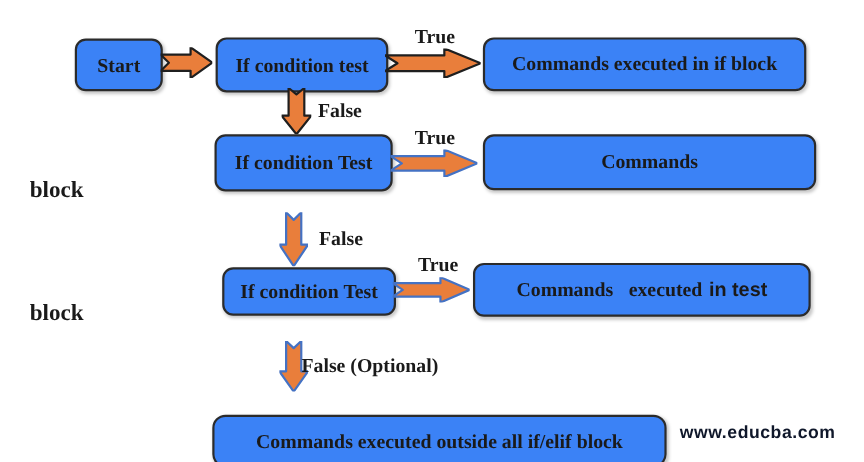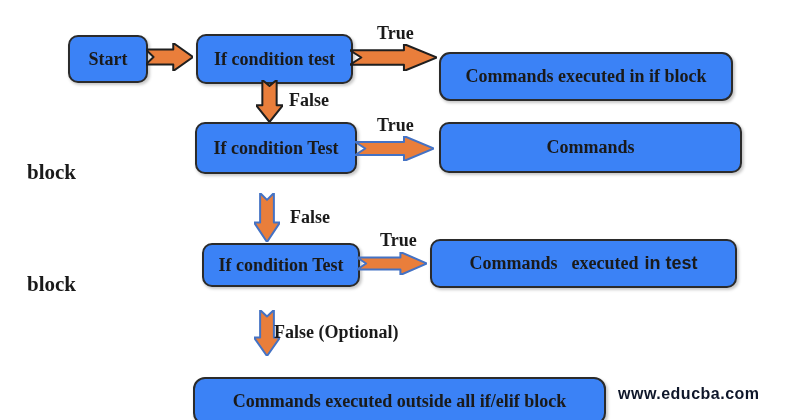--- a/index.html
+++ b/index.html
@@ -42,21 +42,21 @@
   </div>
 
   <div class="lbl" style="left:377px;top:23px;">True</div>
 
   <div class="arrow dark" style="left:350px;top:44px;width:87px;height:27px;">
     <svg viewBox="0 0 100 34" preserveAspectRatio="none" aria-hidden="true">
       <polygon points="0,8 62,8 62,0 100,17 62,34 62,26 0,26 13,17" vector-effect="non-scaling-stroke"></polygon>
     </svg>
   </div>
 
-  <div class="box" style="left:439px;top:52px;width:290px;height:45px;border-radius:11px;">
+  <div class="box" style="left:439px;top:34px;width:290px;height:45px;">
     <span>Commands executed in if block</span>
   </div>
 
   <div class="arrow dark" style="left:256px;top:80px;width:27px;height:42px;">
     <svg viewBox="0 0 34 100" preserveAspectRatio="none" aria-hidden="true">
       <polygon points="8,0 8,60 0,60 17,100 34,60 26,60 26,0 17,14" vector-effect="non-scaling-stroke"></polygon>
     </svg>
   </div>
   <div class="lbl" style="left:289px;top:90px;">False</div>
 

